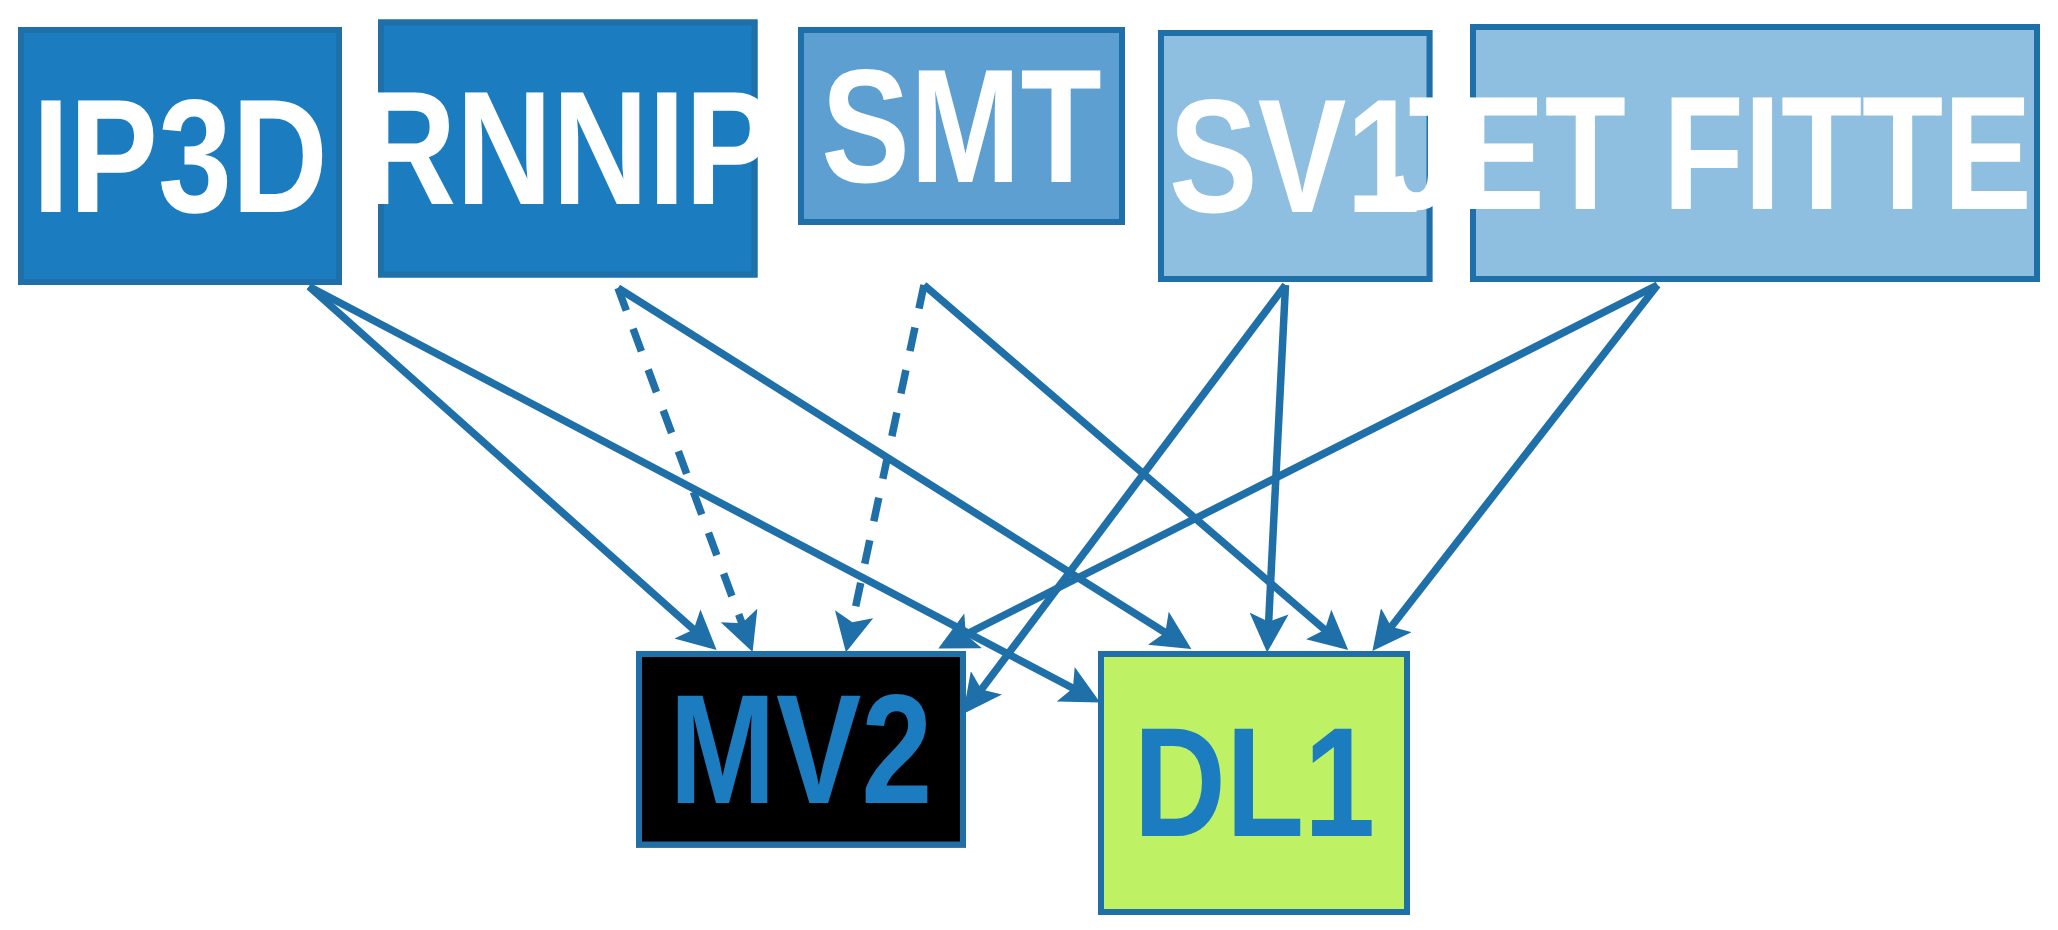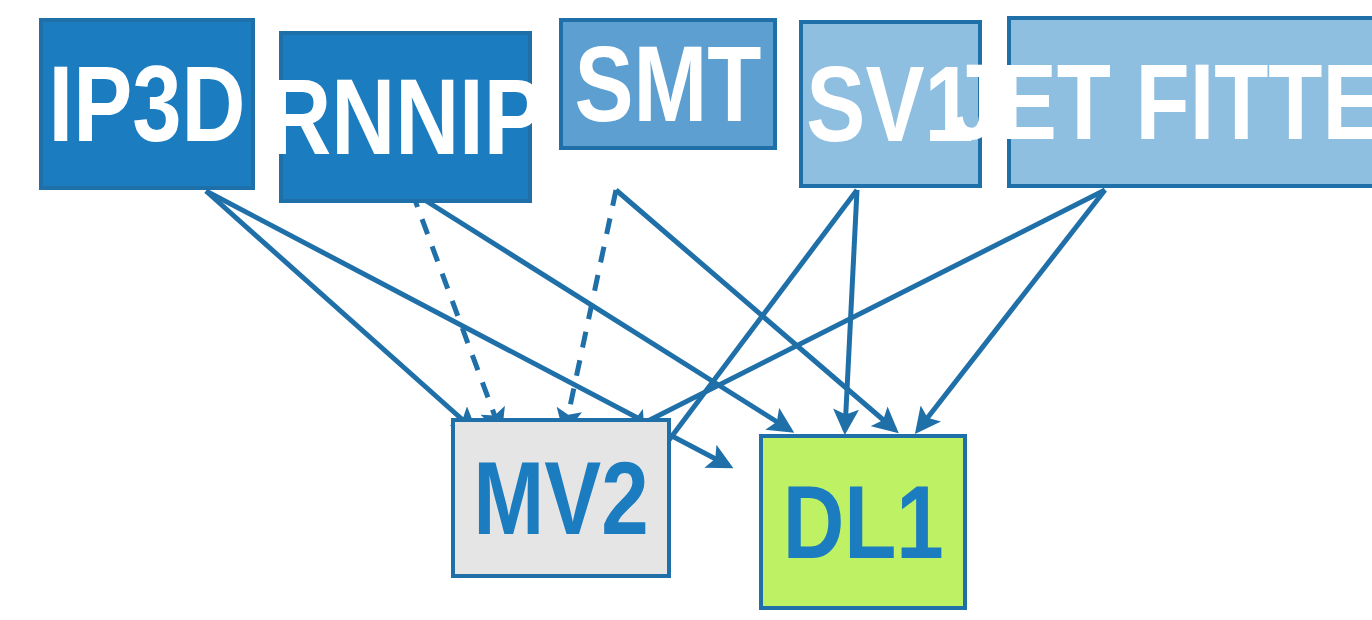--- a/index.html
+++ b/index.html
@@ -15,21 +15,20 @@
     overflow: hidden;
     font-family: "Liberation Sans", sans-serif;
   }
   .node {
     position: absolute;
     box-sizing: border-box;
     display: flex;
     align-items: center;
     justify-content: center;
     border: 4px solid #1f6fa8;
-    margin-left: 27px;
   }
   .node-label {
     font-family: "Liberation Sans Narrow", "Liberation Sans", sans-serif;
     font-weight: bold;
     letter-spacing: 0px;
     line-height: 1;
     white-space: nowrap;
     transform: scaleX(0.82);
     transform-origin: center center;
   }
@@ -66,33 +65,33 @@
         <line x1="857" y1="190" x2="645" y2="472" stroke="#1f6fa8" stroke-width="5" marker-end="url(#arrowhead)"></line>
         <line x1="857" y1="190" x2="845" y2="430" stroke="#1f6fa8" stroke-width="5" marker-end="url(#arrowhead)"></line>
         <line x1="1105" y1="190" x2="630" y2="430" stroke="#1f6fa8" stroke-width="5" marker-end="url(#arrowhead)"></line>
         <line x1="1105" y1="190" x2="918" y2="430" stroke="#1f6fa8" stroke-width="5" marker-end="url(#arrowhead)"></line>
       </g>
   </svg>
 
   <div class="node input" style="left: 12px; top: 18px; width: 216px; height: 172px; background: rgb(27, 124, 192); border-color: rgb(31, 111, 168);">
     <span class="node-label" style="color: rgb(255, 255, 255);">IP3D</span>
   </div>
-  <div class="node input" style="left: 252px; top: 31px; width: 253px; height: 172px; background: rgb(27, 124, 192); border-color: rgb(31, 111, 168);">
+  <div class="node input" style="left: 252px; top: 13px; width: 253px; height: 172px; background: rgb(27, 124, 192); border-color: rgb(31, 111, 168);">
     <span class="node-label" style="color: rgb(255, 255, 255);">RNNIP</span>
   </div>
   <div class="node input" style="left: 532px; top: 18px; width: 218px; height: 132px; background: rgb(92, 159, 208); border-color: rgb(31, 111, 168);">
     <span class="node-label" style="color: rgb(255, 255, 255);">SMT</span>
   </div>
   <div class="node input" style="left: 772px; top: 20px; width: 183px; height: 168px; background: rgb(143, 191, 224); border-color: rgb(31, 111, 168); justify-content: center;">
     <span class="node-label" style="color: rgb(255, 255, 255);">SV1</span>
   </div>
   <div class="node input" style="left: 980px; top: 16px; width: 380px; height: 172px; background: rgb(143, 191, 224); border-color: rgb(31, 111, 168);">
     <span class="node-label" style="color: rgb(255, 255, 255);">JET FITTER</span>
   </div>
 
-  <div class="node output" style="left: 424px; top: 418px; width: 220px; height: 160px; background: #e5e5e5; border-color: rgb(31, 111, 168);">
+  <div class="node output" style="left: 424px; top: 434px; width: 220px; height: 131px; background: #000000; border-color: rgb(31, 111, 168);">
     <span class="node-label" style="color: rgb(27, 124, 192);">MV2</span>
   </div>
   <div class="node output" style="left: 732px; top: 434px; width: 208px; height: 176px; background: #bef264; border-color: rgb(31, 111, 168);">
     <span class="node-label" style="color: rgb(27, 124, 192);">DL1</span>
   </div>
 
 </div>
 
 </body></html>

